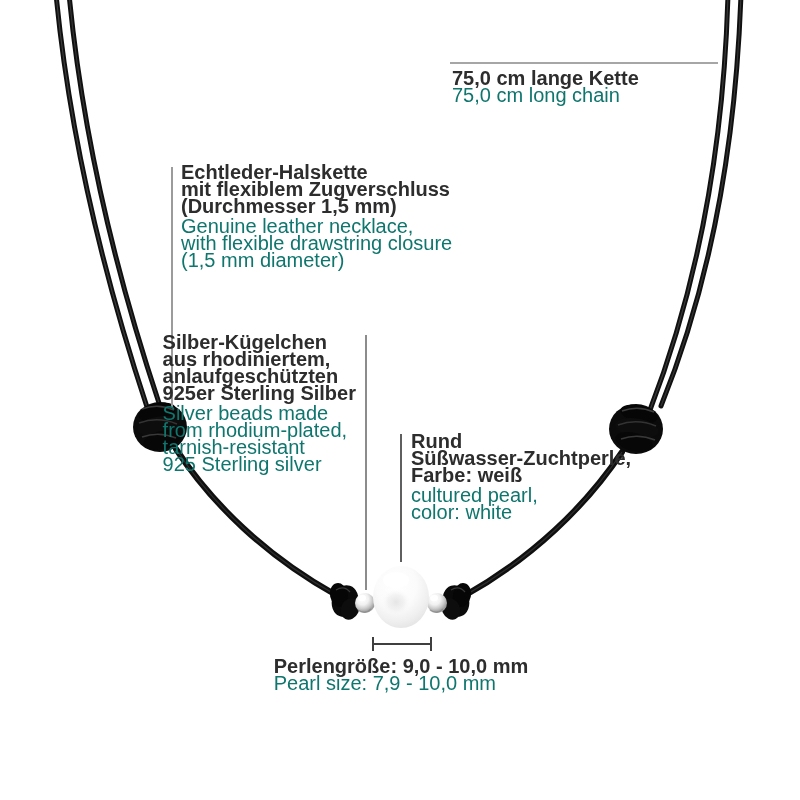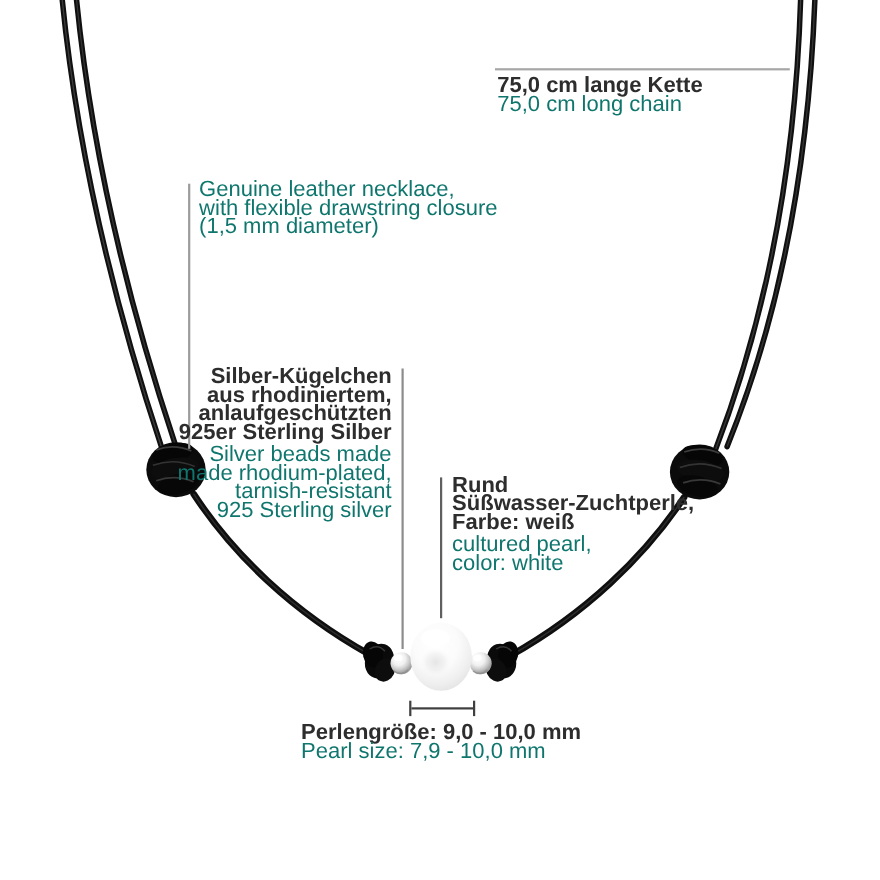--- a/index.html
+++ b/index.html
@@ -14,21 +14,21 @@
   .annotation .de-group{margin-bottom:3px;}
   .annotation span{display:block;}
   .vline{position:absolute;width:2px;}
   .hline{position:absolute;height:2px;}
   #chain-line{left:450px;top:62px;width:268px;background:#a6a6a6;}
   #leather-line{left:171px;top:167px;height:241px;background:#9b9b9b;}
   #beads-line{left:365px;top:335px;height:255px;background:#8c8c8c;}
   #pearl-line{left:400px;top:434px;height:128px;background:#5f5f5f;}
   #chain-label{left:452px;top:70px;}
   #leather-label{left:181px;top:164px;}
-  #beads-label{right:444px;top:334px;text-align:right;}
+  #beads-label{right:444px;top:334px;text-align:left;}
   #pearl-label{left:411px;top:433px;}
   #size-label{left:401px;top:658px;transform:translateX(-50%);text-align:left;}
   #size-bracket{
     position:absolute;left:372px;top:637px;width:56px;height:14px;
     border-left:2px solid #3f3f3f;border-right:2px solid #3f3f3f;
     background:linear-gradient(#3f3f3f,#3f3f3f) center/100% 2px no-repeat;
   }
 </style>
 </head>
 <body>
@@ -136,37 +136,42 @@
 <div class="vline" id="pearl-line"></div>
 
 <div id="size-bracket"></div>
 
 <div class="annotation" id="chain-label">
   <span class="de">75,0 cm lange Kette</span>
   <span class="en">75,0 cm long chain</span>
 </div>
 
 <div class="annotation" id="leather-label">
+  <div class="de de-group">
+    <span>Echtleder-Halskette</span>
+    <span>mit flexiblem Zugverschluss</span>
+    <span>(Durchmesser 1,5 mm)</span>
+  </div>
   <div class="en">
     <span>Genuine leather necklace,</span>
     <span>with flexible drawstring closure</span>
     <span>(1,5 mm diameter)</span>
   </div>
 </div>
 
 <div class="annotation" id="beads-label">
   <div class="de de-group">
     <span>Silber-Kügelchen</span>
     <span>aus rhodiniertem,</span>
     <span>anlaufgeschützten</span>
     <span>925er Sterling Silber</span>
   </div>
   <div class="en">
     <span>Silver beads made</span>
-    <span>made rhodium-plated,</span>
+    <span>from rhodium-plated,</span>
     <span>tarnish-resistant</span>
     <span>925 Sterling silver</span>
   </div>
 </div>
 
 <div class="annotation" id="pearl-label">
   <div class="de de-group">
     <span>Rund</span>
     <span>Süßwasser-Zuchtperle,</span>
     <span>Farbe: weiß</span>

